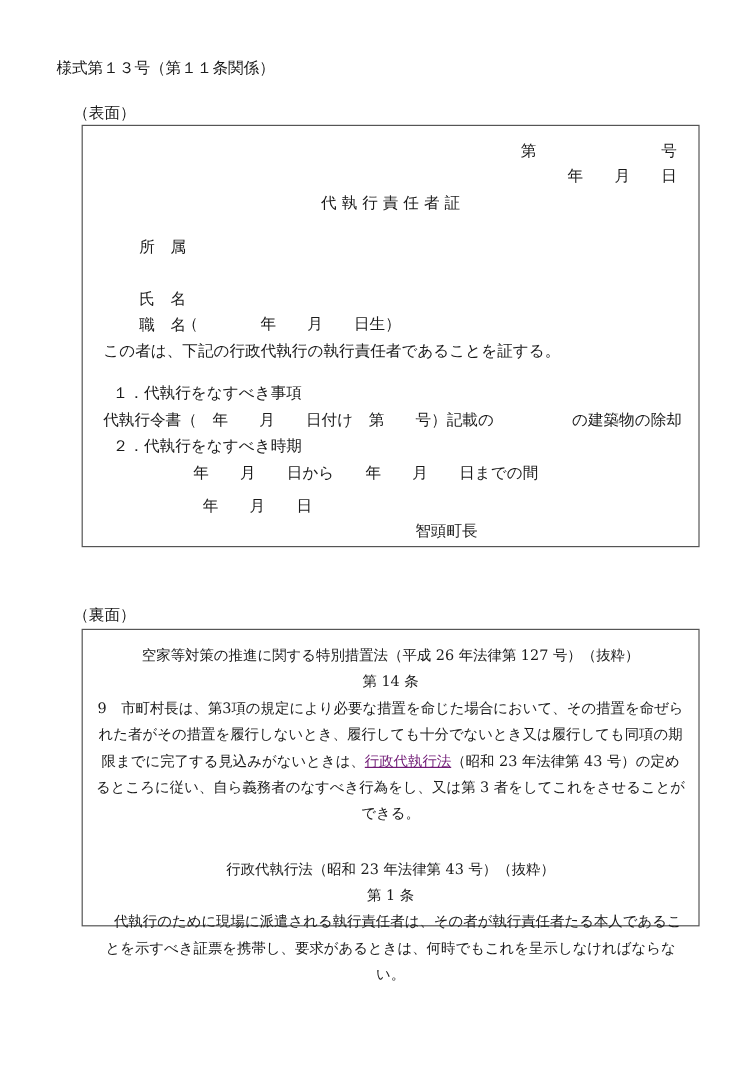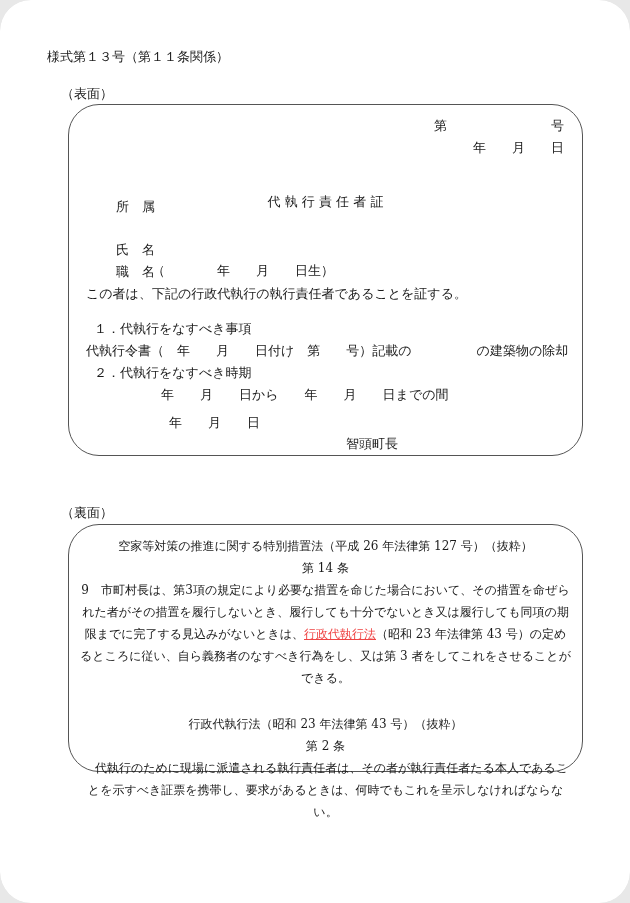--- a/index.html
+++ b/index.html
@@ -1,15 +1,15 @@
 <!DOCTYPE html>
 <html><head>
 <meta charset="utf-8">
 <style>
-  * { margin: 0; padding: 0; box-sizing: border-box; border-radius: 31px; }
+  * { margin: 0; padding: 0; box-sizing: border-box; }
   html, body { background: #e8e8e8; }
   body { font-family: "DejaVu Serif", "Liberation Serif", serif; color: #1a1a1a; }
   .page {
     position: relative;
     width: 630px;
     height: 903px;
     background: #ffffff;
     margin: 0 auto;
     overflow: hidden;
   }
@@ -35,41 +35,41 @@
   .front-box { top: 104px; height: 352px; }
   .back-box  { top: 524px; height: 248px; padding: 10px 10px 0 10px; }
   .front-box .line {
     position: absolute;
     font-size: 13px;
     line-height: 18px;
     white-space: pre;
   }
   .doc-number   { top: 12px;  right: 18px; font-family: Liberation Serif, serif; }
   .date-top     { top: 34px;  right: 18px; }
-  .cert-title   { top: 56px;  left: 0; width: 100%; text-align: center; font-size: 14px; margin-top: 32px; }
+  .cert-title   { top: 56px;  left: 0; width: 100%; text-align: center; font-size: 14px; }
   .field-1      { top: 93px;  left: 47px; }
   .field-2      { top: 126px; left: 47px; margin-top: 32px; }
   .field-3      { top: 136px; left: 47px; }
   .birth-line   { top: 157px; left: 83px; text-align: right; }
   .certify-line { top: 180px; left: 17px; }
   .item1-head   { top: 215px; left: 25px; }
   .item1-body   { top: 237px; left: 17px; text-align: right; }
   .item2-head   { top: 259px; left: 25px; }
   .item2-body   { top: 281px; left: 92px; }
   .issue-line   { top: 309px; left: 100px; }
   .issuer-line  { top: 330px; left: 277px; }
   .back-box p {
     font-size: 12px;
     line-height: 22px;
     text-align: center;
   }
   .law-para { text-align: justify; }
   .law2-title { margin-top: 24px; }
   .law-link {
-    color: #ef4444;
+    color: #701a75;
     text-decoration: underline;
     cursor: pointer;
   }
 </style>
 </head>
 <body>
 
 <div class="page">
 
   <div class="form-number">様式第１３号（第１１条関係）</div>
@@ -93,17 +93,17 @@
     <div class="line issuer-line">智頭町長</div>
   </div>
 
   <div class="side-label back-label">（裏面）</div>
 
   <div class="box back-box">
     <p class="law-title">空家等対策の推進に関する特別措置法（平成 26 年法律第 127 号）（抜粋）</p>
     <p class="law-article">第 14 条</p>
     <p class="law-para"><span>9　市町村長は、第3項の規定により必要な措置を命じた場合において、その措置を命ぜられた者がその措置を履行しないとき、履行しても十分でないとき又は履行しても同項の期限までに完了する見込みがないときは、</span><span class="law-link">行政代執行法</span><span>（昭和 23 年法律第 43 号）の定めるところに従い、自ら義務者のなすべき行為をし、又は第 3 者をしてこれをさせることができる。</span></p>
     <p class="law-title law2-title">行政代執行法（昭和 23 年法律第 43 号）（抜粋）</p>
-    <p class="law-article">第 2 条</p>
+    <p class="law-article">第 1 条</p>
     <p class="law-para">　代執行のために現場に派遣される執行責任者は、その者が執行責任者たる本人であることを示すべき証票を携帯し、要求があるときは、何時でもこれを呈示しなければならない。</p>
   </div>
 
 </div>
 
 </body></html>

